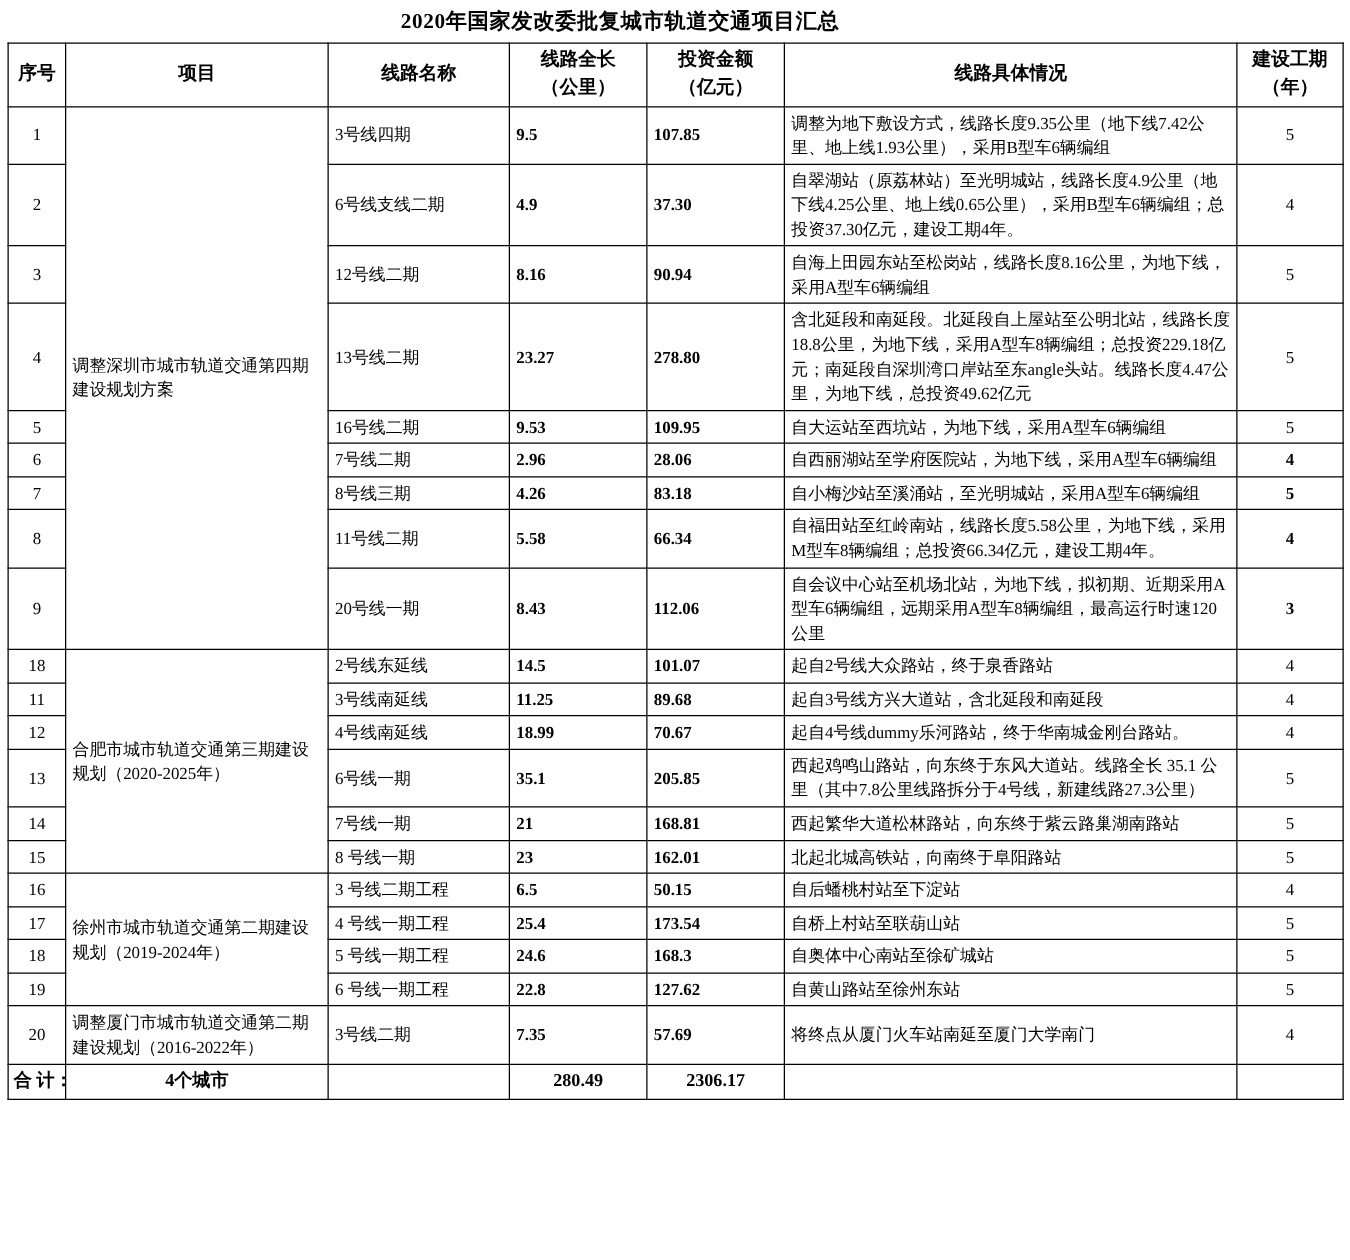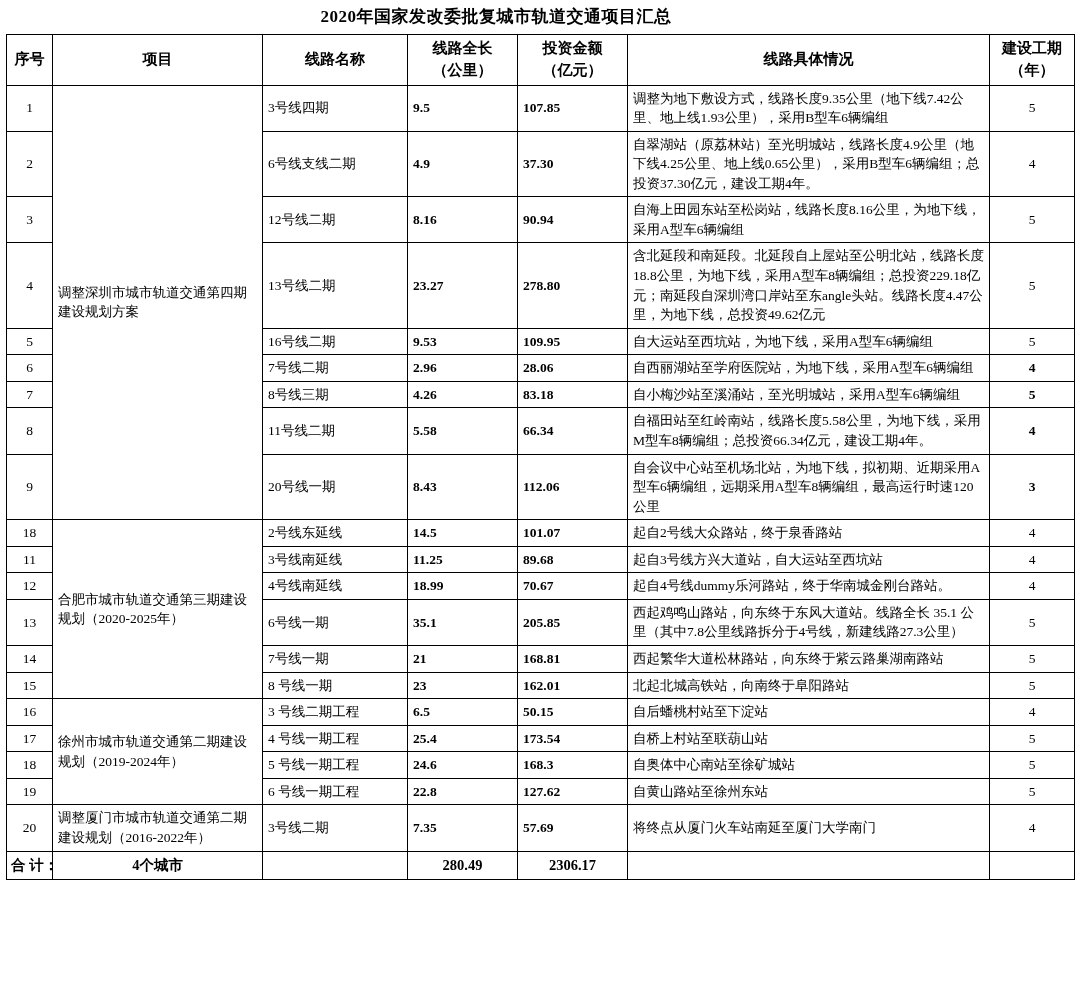--- a/index.html
+++ b/index.html
@@ -204,21 +204,21 @@
         <td class="num">14.5</td>
         <td class="num">101.07</td>
         <td class="desc">起自2号线大众路站，终于泉香路站</td>
         <td class="yr">4</td>
       </tr>
       <tr>
         <td class="seq">11</td>
         <td>3号线南延线</td>
         <td class="num">11.25</td>
         <td class="num">89.68</td>
-        <td class="desc">起自3号线方兴大道站，自大运站至西坑站</td>
+        <td class="desc">起自3号线方兴大道站，含北延段和南延段</td>
         <td class="yr">4</td>
       </tr>
       <tr>
         <td class="seq">12</td>
         <td>4号线南延线</td>
         <td class="num">18.99</td>
         <td class="num">70.67</td>
         <td class="desc">起自4号线dummy乐河路站，终于华南城金刚台路站。</td>
         <td class="yr">4</td>
       </tr>

